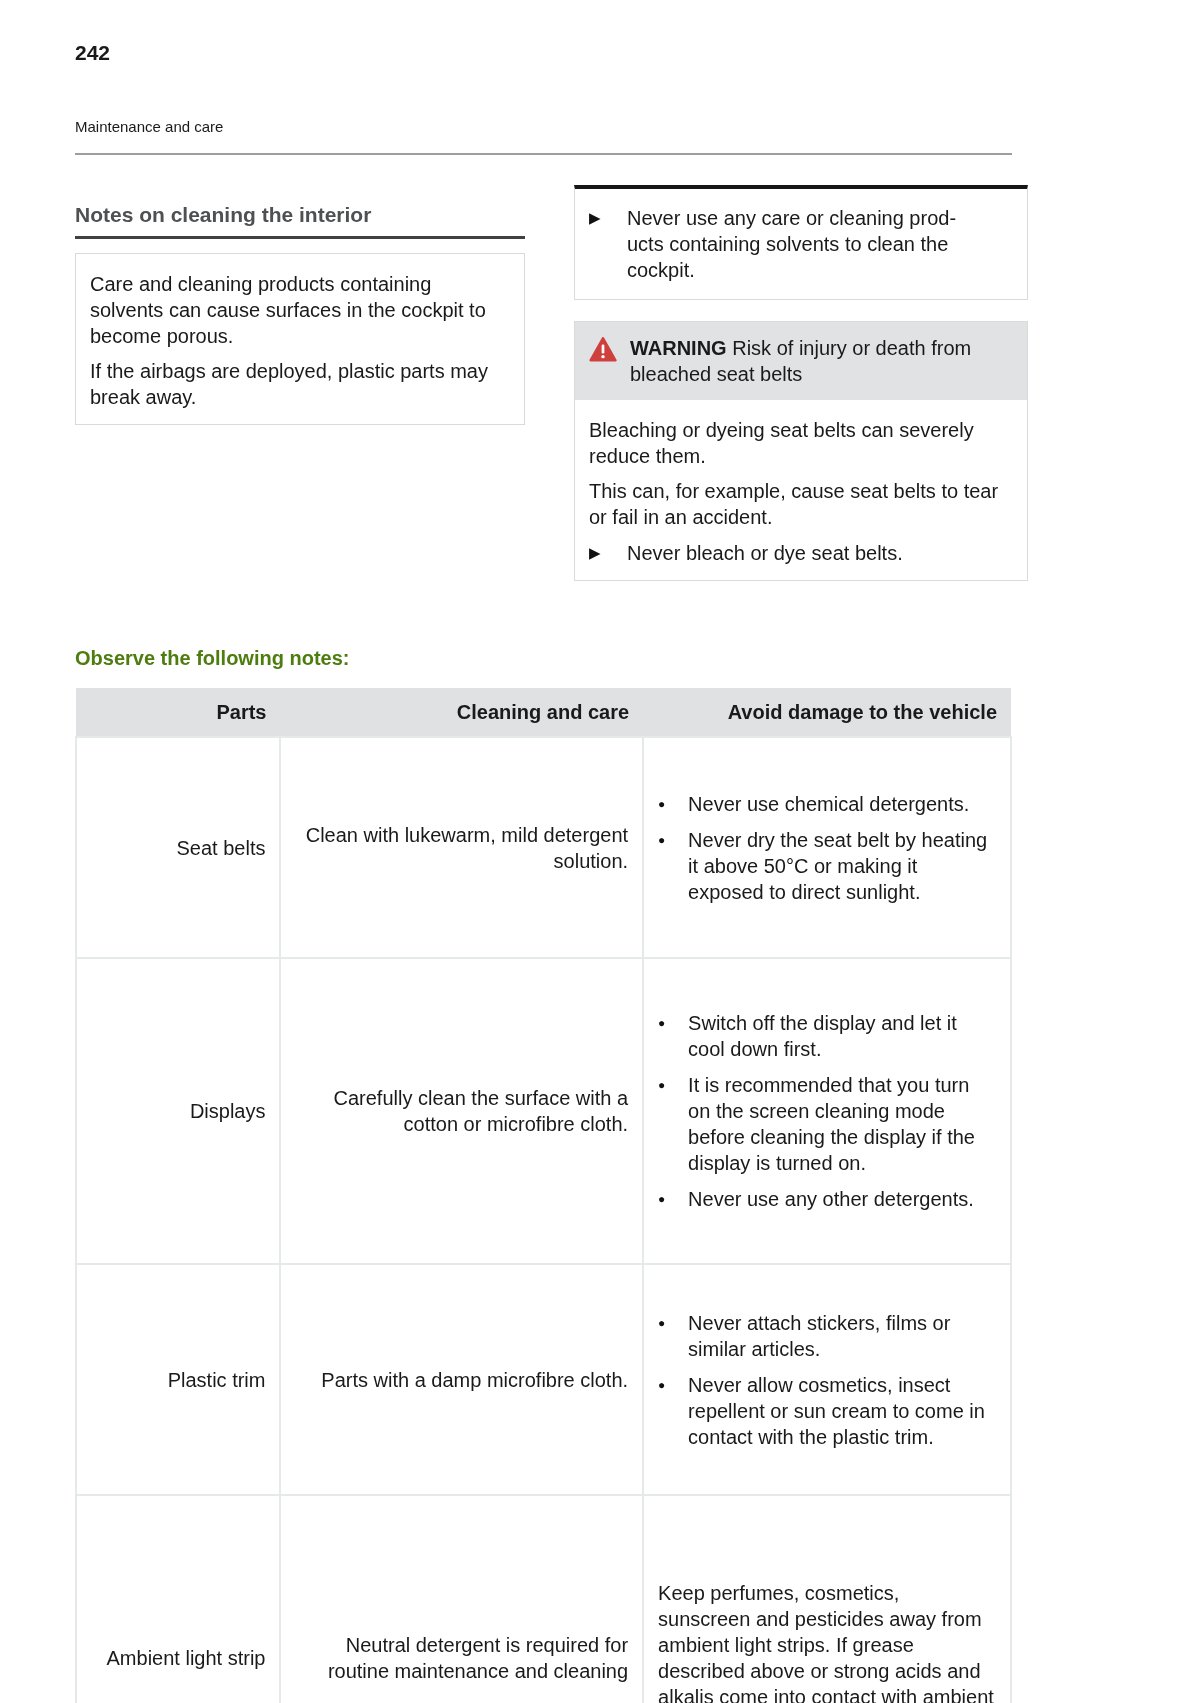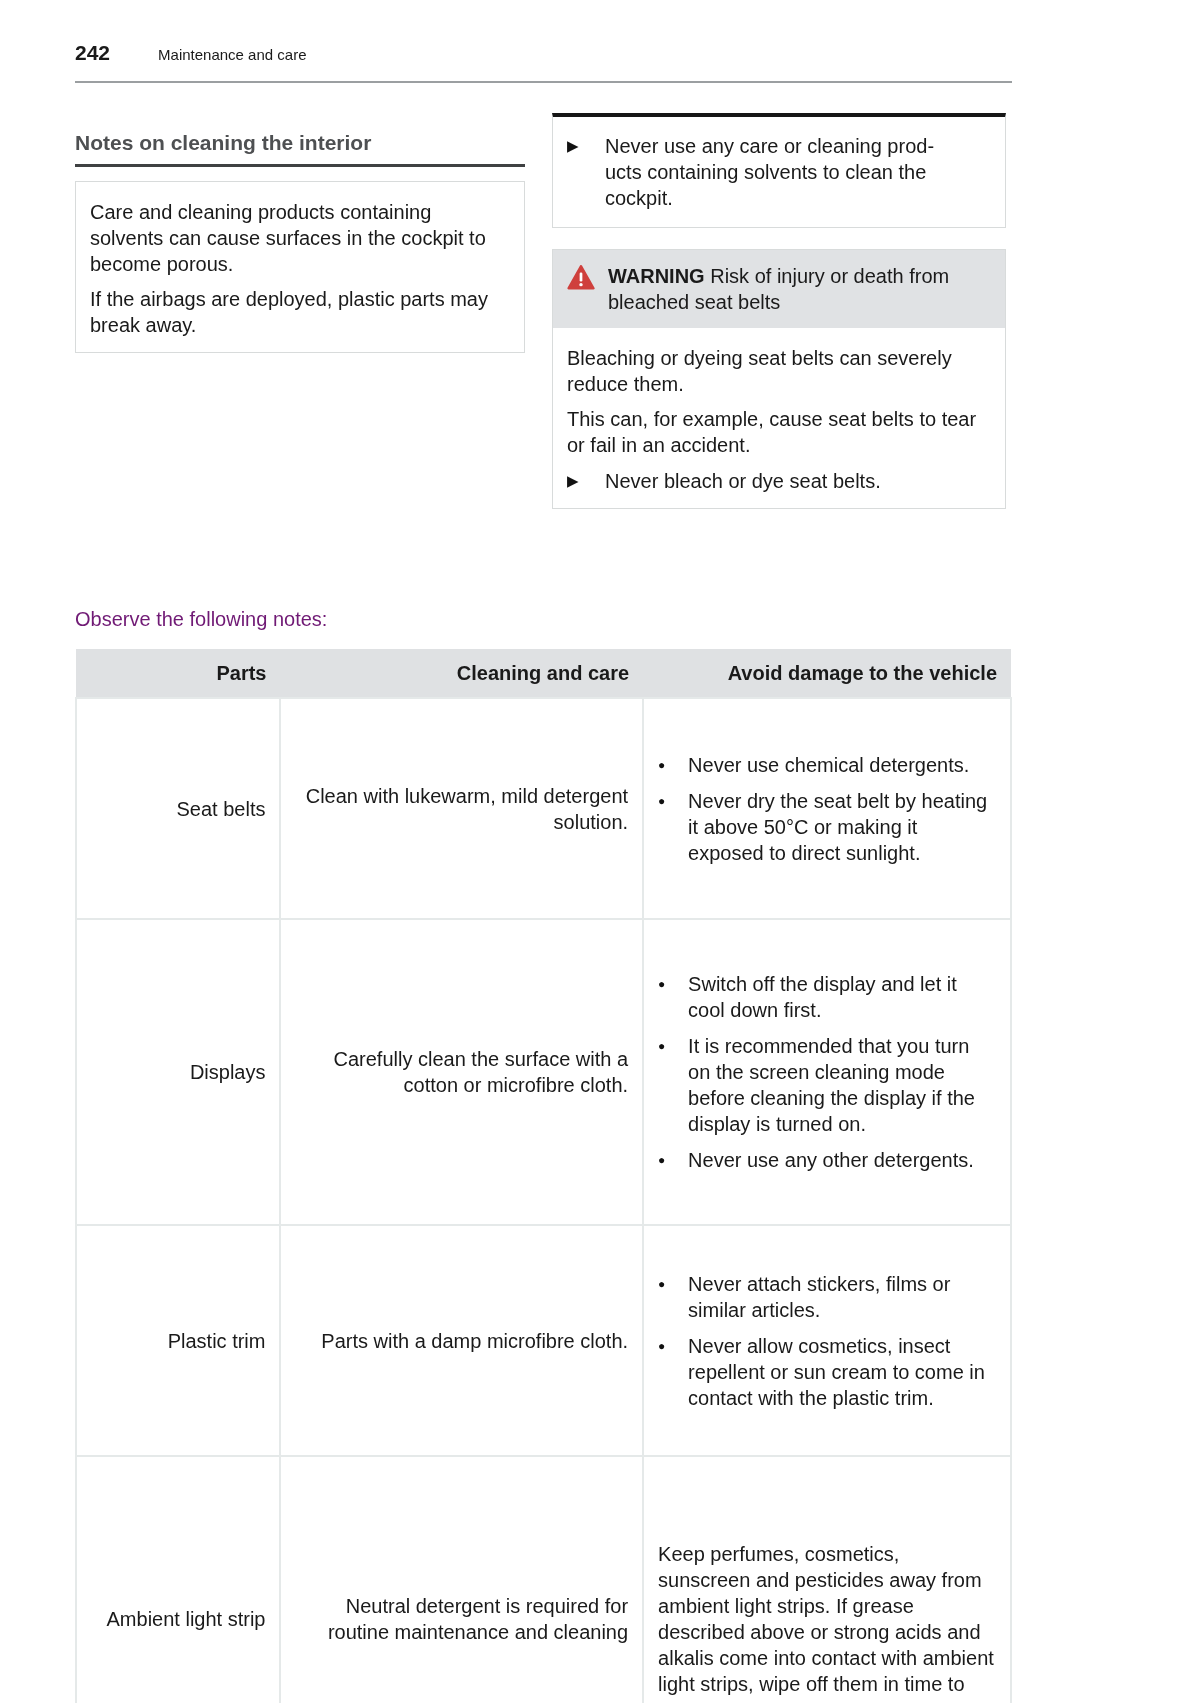--- a/index.html
+++ b/index.html
@@ -13,26 +13,27 @@
     overflow:hidden;
     -webkit-font-smoothing:antialiased;
   }
   .page{width:937px;margin:0 0 0 75px;padding-top:40px;}
 
   
   .runhead{
     display:flex;align-items:baseline;gap:48px;
     border-bottom:2px solid #9b9fa1;
     padding-bottom:13px;
+    flex-direction:column;
   }
   .runhead .pnum{font-weight:bold;font-size:21px;}
   .runhead .ptitle{font-size:15px;}
 
   
-  .cols{display:flex;gap:27px;margin-top:32px;}
+  .cols{display:flex;gap:49px;margin-top:32px;}
   .col-left{width:450px;flex:0 0 450px;}
   .col-right{width:454px;flex:0 0 454px;margin-top:-2px;}
 
   h2.sechead{
     margin:16px 0 14px 0;
     font-size:21px;line-height:24px;
     color:#4e5052;
     border-bottom:3px solid #3f4142;
     padding-bottom:9px;
     font-weight:bold;
@@ -61,22 +62,22 @@
 
   .arrow-item{display:flex;margin-top:10px;}
   .contbox .arrow-item{margin-top:2px;}
   .arrow-item .arrow{
     flex:0 0 38px;font-size:15px;line-height:26px;color:#111;
   }
   .arrow-item p{margin:0;max-width:356px;}
 
   
   h3.noteshead{
-    margin:97px 0 0 0;
-    font-size:20px;font-weight:normal;color:#701a75;
+    margin:64px 0 0 0;
+    font-size:20px;font-weight:bold;color:#4d7c0f;
   }
 
   
   table.clean{
     border-collapse:collapse;
     width:937px;
     margin-top:17px;
   }
   table.clean th{
     background:#dfe1e3;

